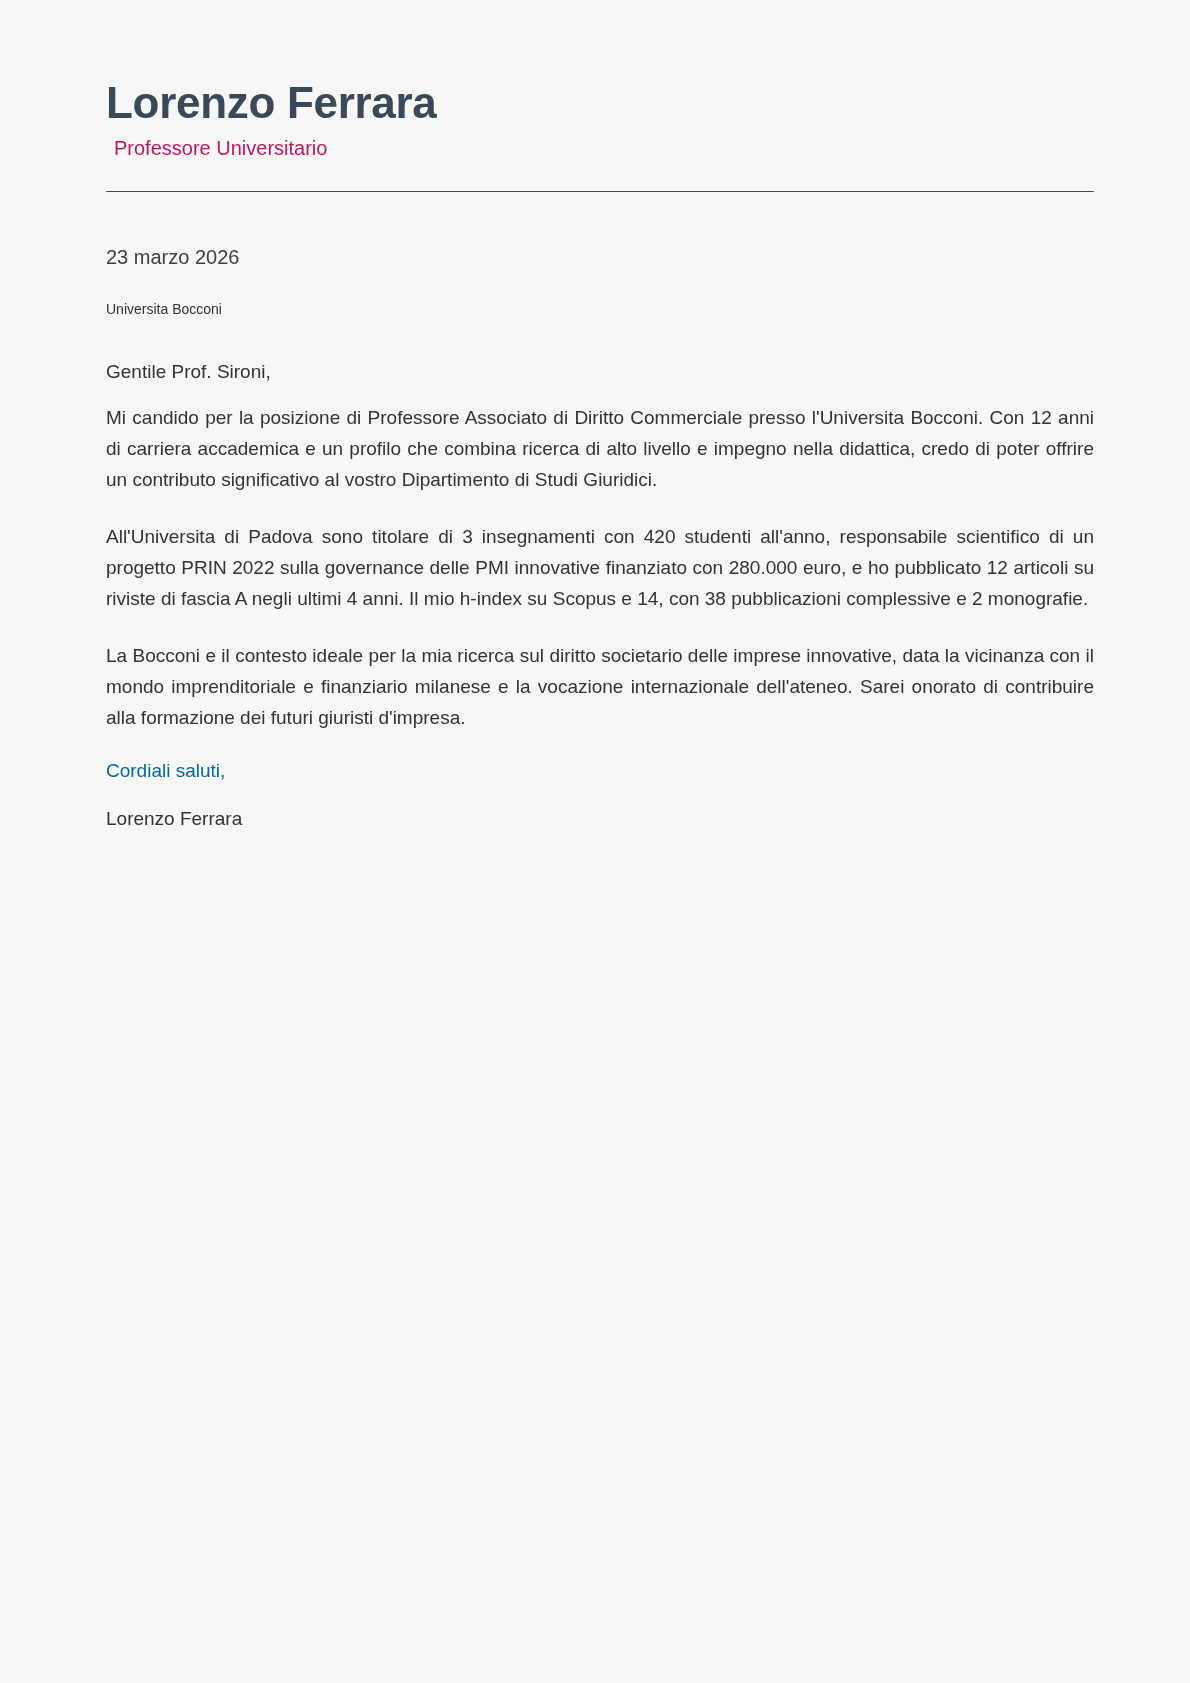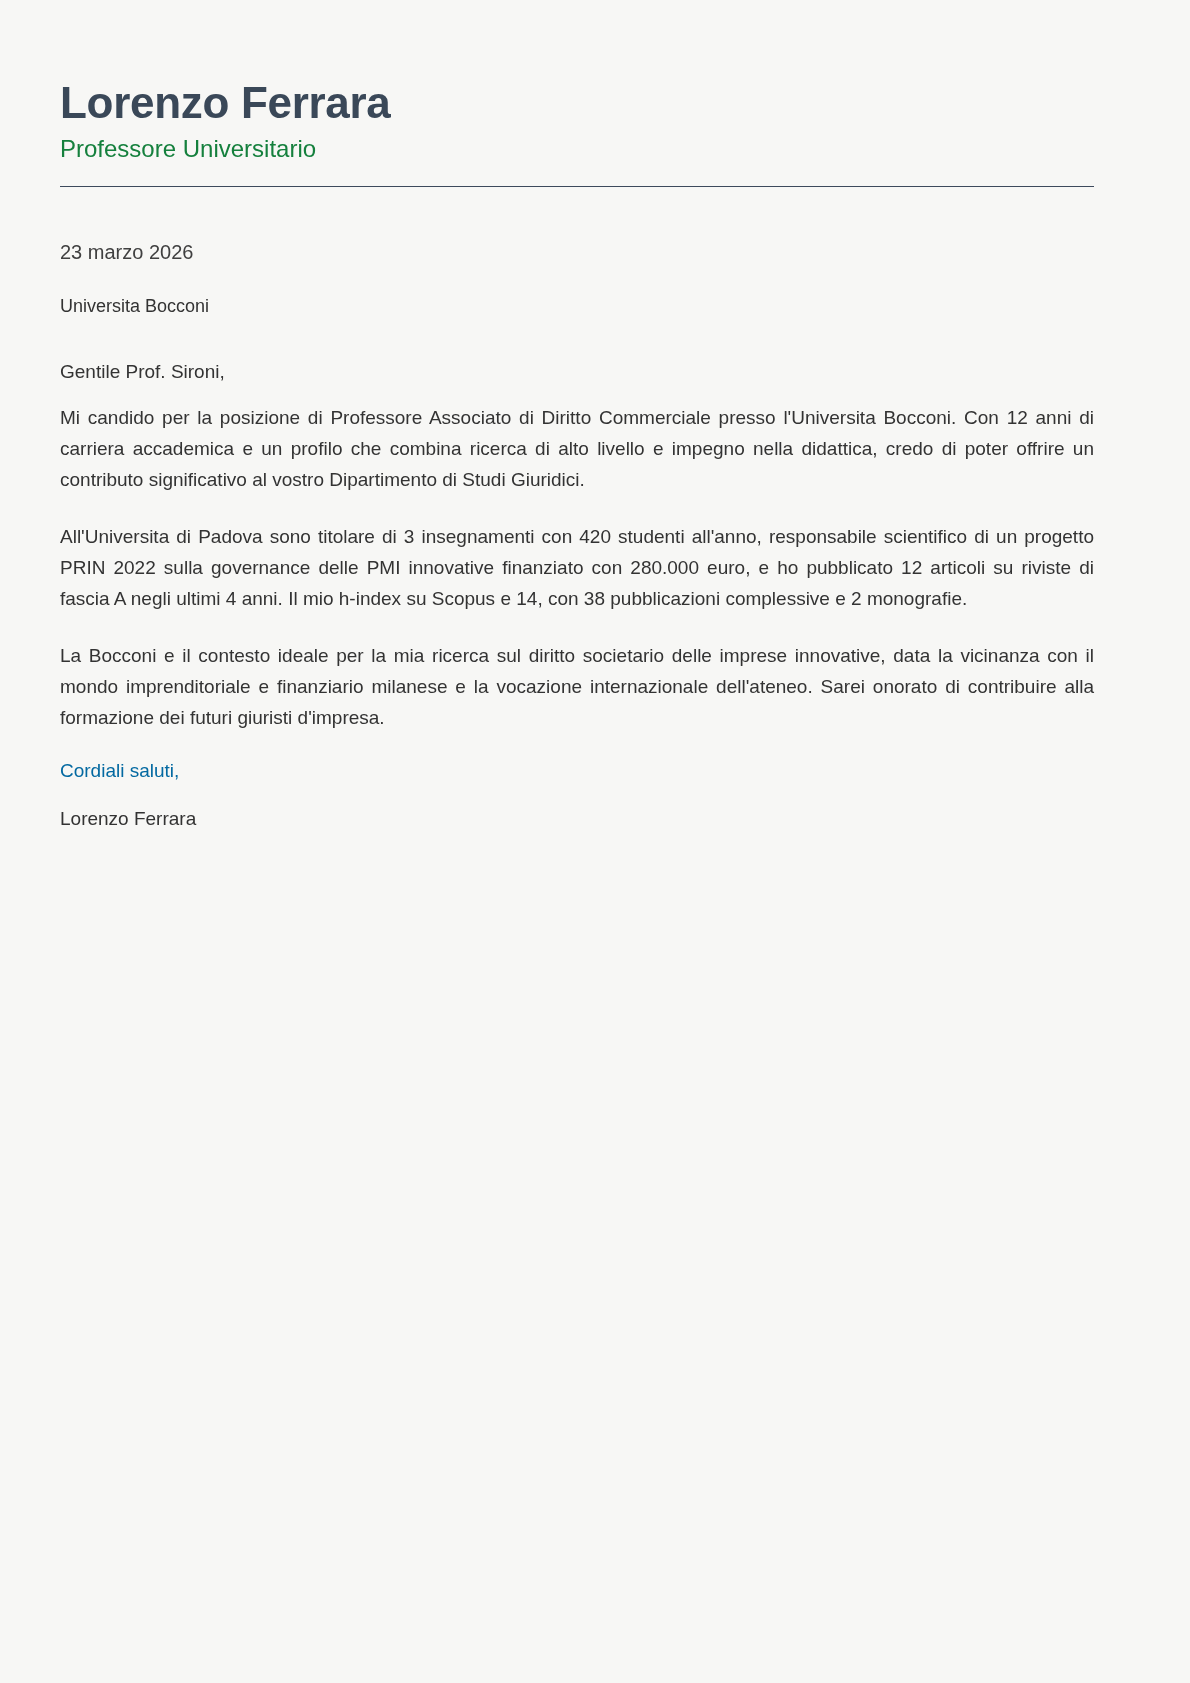--- a/index.html
+++ b/index.html
@@ -11,21 +11,21 @@
     height: 1683px;
     background: #f7f7f5;
     font-family: "Liberation Sans", sans-serif;
     color: #333333;
     -webkit-font-smoothing: antialiased;
   }
   .page {
     width: 1190px;
     height: 1683px;
     box-sizing: border-box;
-    padding: 78px 96px 60px 60px;
+    padding: 78px 96px 60px 106px;
     background: #f7f7f5;
   }
   
   .header {
     display: flex;
     align-items: flex-start;
     justify-content: space-between;
     padding-bottom: 22px;
     border-bottom: 1.5px solid #3d4a5c;
   }
@@ -34,24 +34,24 @@
   }
   .name {
     font-size: 44px;
     line-height: 1.12;
     font-weight: bold;
     color: #3a4858;
     letter-spacing: -0.3px;
     margin: 0 0 6px 0;
   }
   .job-title {
-    font-size: 24px;
+    font-size: 20px;
     line-height: 1.3;
-    color: #15803d;
-    margin: 0;
+    color: #be185d;
+    margin: 8px;
     font-weight: normal;
   }
   .contact {
     text-align: right;
     font-size: 16.5px;
     line-height: 1.72;
     color: #3f4c5c;
     padding-top: 12px;
   }
   .contact div {
@@ -69,21 +69,21 @@
   .recipient {
     margin-bottom: 44px;
   }
   .recipient-name {
     font-size: 18.5px;
     font-weight: bold;
     color: #3a4858;
     margin-bottom: 10px;
   }
   .recipient-org {
-    font-size: 18px;
+    font-size: 14px;
     color: #333333;
   }
   .salutation {
     font-size: 19px;
     color: #333333;
     margin-bottom: 20px;
   }
   .para {
     font-size: 19px;
     line-height: 1.63;

